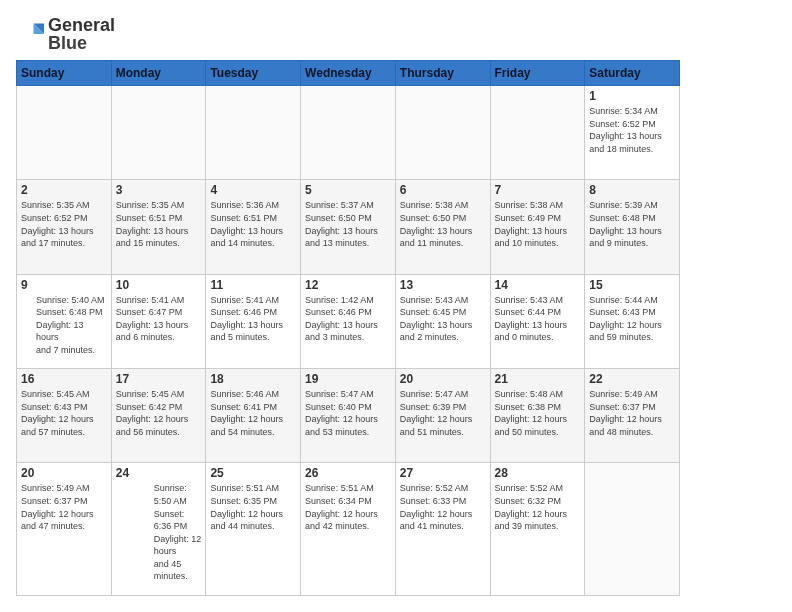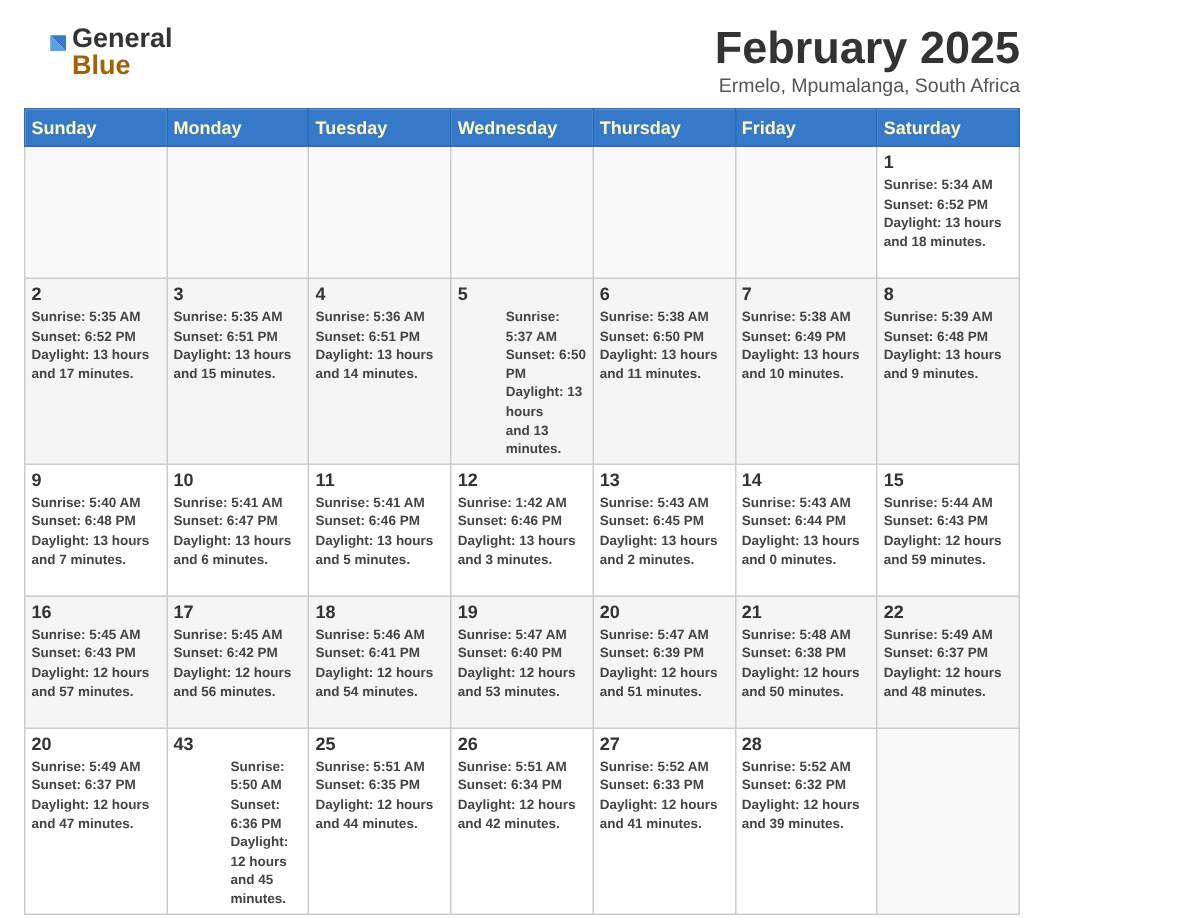--- a/index.html
+++ b/index.html
@@ -27,21 +27,21 @@
       display: flex;
       align-items: center;
       gap: 4px;
     }
     .logo-text {
       font-size: 18px;
       font-weight: bold;
       line-height: 1;
     }
     .logo-text .general { color: #333; }
-    .logo-text .blue { color: #a16207; }
+    .logo-text .blue { color: #404040; }
     .logo-icon {
       width: 28px;
       height: 28px;
     }
     .title-block {
       text-align: right;
     }
     .month-title {
       font-size: 30px;
       font-weight: bold;
@@ -54,21 +54,21 @@
     }
     .calendar {
       flex: 1;
       border: 1px solid #ccc;
       border-collapse: collapse;
       width: 100%;
       table-layout: fixed;
     }
     .calendar thead tr th {
       background-color: #3579c8;
-      color: #fef9c3;
+      color: #0f172a;
       font-size: 12px;
       padding: 5px 4px;
       text-align: left;
       border: 1px solid #2a6ab8;
     }
     .calendar tbody tr td {
       border: 1px solid #ccc;
       vertical-align: top;
       padding: 3px 4px;
       font-size: 9.5px;
@@ -78,21 +78,20 @@
     .day-num {
       font-size: 12px;
       font-weight: bold;
       display: block;
       margin-bottom: 2px;
     }
     .day-info {
       font-size: 9px;
       line-height: 1.4;
       color: #444;
-      font-weight: bold;
     }
     .empty-cell {
       background: #f9f9f9;
     }
     .alt-row {
       background: #f5f5f5;
     }
     .alt-row td {
       background: #f5f5f5;
     }
@@ -105,24 +104,20 @@
     <div class="logo">
       <svg class="logo-icon" viewBox="0 0 32 32">
         <polygon points="20,4 32,4 32,16" fill="#3579c8"></polygon>
         <polygon points="20,4 32,16 20,16" fill="#5ba0e0"></polygon>
       </svg>
       <div class="logo-text">
         <span class="general">General</span><br>
         <span class="blue">Blue</span>
       </div>
     </div>
-    <div class="title-block">
-      <div class="month-title">February 2025</div>
-      <div class="subtitle">Ermelo, Mpumalanga, South Africa</div>
-    </div>
   </div>
 
   <table class="calendar">
     <thead>
       <tr>
       <th>Sunday</th>
           <th>Monday</th>
           <th>Tuesday</th>
           <th>Wednesday</th>
           <th>Thursday</th>
@@ -163,21 +158,21 @@
           </td>
           <td>
             <span class="day-num">4</span>
             <div class="day-info" style="white-space: pre-line;">Sunrise: 5:36 AM
 Sunset: 6:51 PM
 Daylight: 13 hours
 and 14 minutes.</div>
           </td>
           <td>
             <span class="day-num">5</span>
-            <div class="day-info" style="white-space: pre-line; margin-left: 32px;">Sunrise: 5:37 AM
+            <div class="day-info" style="white-space: pre-line;">Sunrise: 5:37 AM
 Sunset: 6:50 PM
 Daylight: 13 hours
 and 13 minutes.</div>
           </td>
           <td>
             <span class="day-num">6</span>
             <div class="day-info" style="white-space: pre-line;">Sunrise: 5:38 AM
 Sunset: 6:50 PM
 Daylight: 13 hours
 and 11 minutes.</div>
@@ -193,21 +188,21 @@
             <span class="day-num">8</span>
             <div class="day-info" style="white-space: pre-line;">Sunrise: 5:39 AM
 Sunset: 6:48 PM
 Daylight: 13 hours
 and 9 minutes.</div>
           </td>
         </tr>
         <tr>
           <td>
             <span class="day-num">9</span>
-            <div class="day-info" style="white-space: pre-line;">Sunrise: 5:40 AM
+            <div class="day-info" style="white-space: pre-line; margin-left: 15px;">Sunrise: 5:40 AM
 Sunset: 6:48 PM
 Daylight: 13 hours
 and 7 minutes.</div>
           </td>
           <td>
             <span class="day-num">10</span>
             <div class="day-info" style="white-space: pre-line;">Sunrise: 5:41 AM
 Sunset: 6:47 PM
 Daylight: 13 hours
 and 6 minutes.</div>
@@ -301,21 +296,21 @@
         </tr>
         <tr>
           <td>
             <span class="day-num">20</span>
             <div class="day-info" style="white-space: pre-line;">Sunrise: 5:49 AM
 Sunset: 6:37 PM
 Daylight: 12 hours
 and 47 minutes.</div>
           </td>
           <td>
-            <span class="day-num">43</span>
+            <span class="day-num">24</span>
             <div class="day-info" style="white-space: pre-line; margin-left: 38px;">Sunrise: 5:50 AM
 Sunset: 6:36 PM
 Daylight: 12 hours
 and 45 minutes.</div>
           </td>
           <td>
             <span class="day-num">25</span>
             <div class="day-info" style="white-space: pre-line;">Sunrise: 5:51 AM
 Sunset: 6:35 PM
 Daylight: 12 hours

